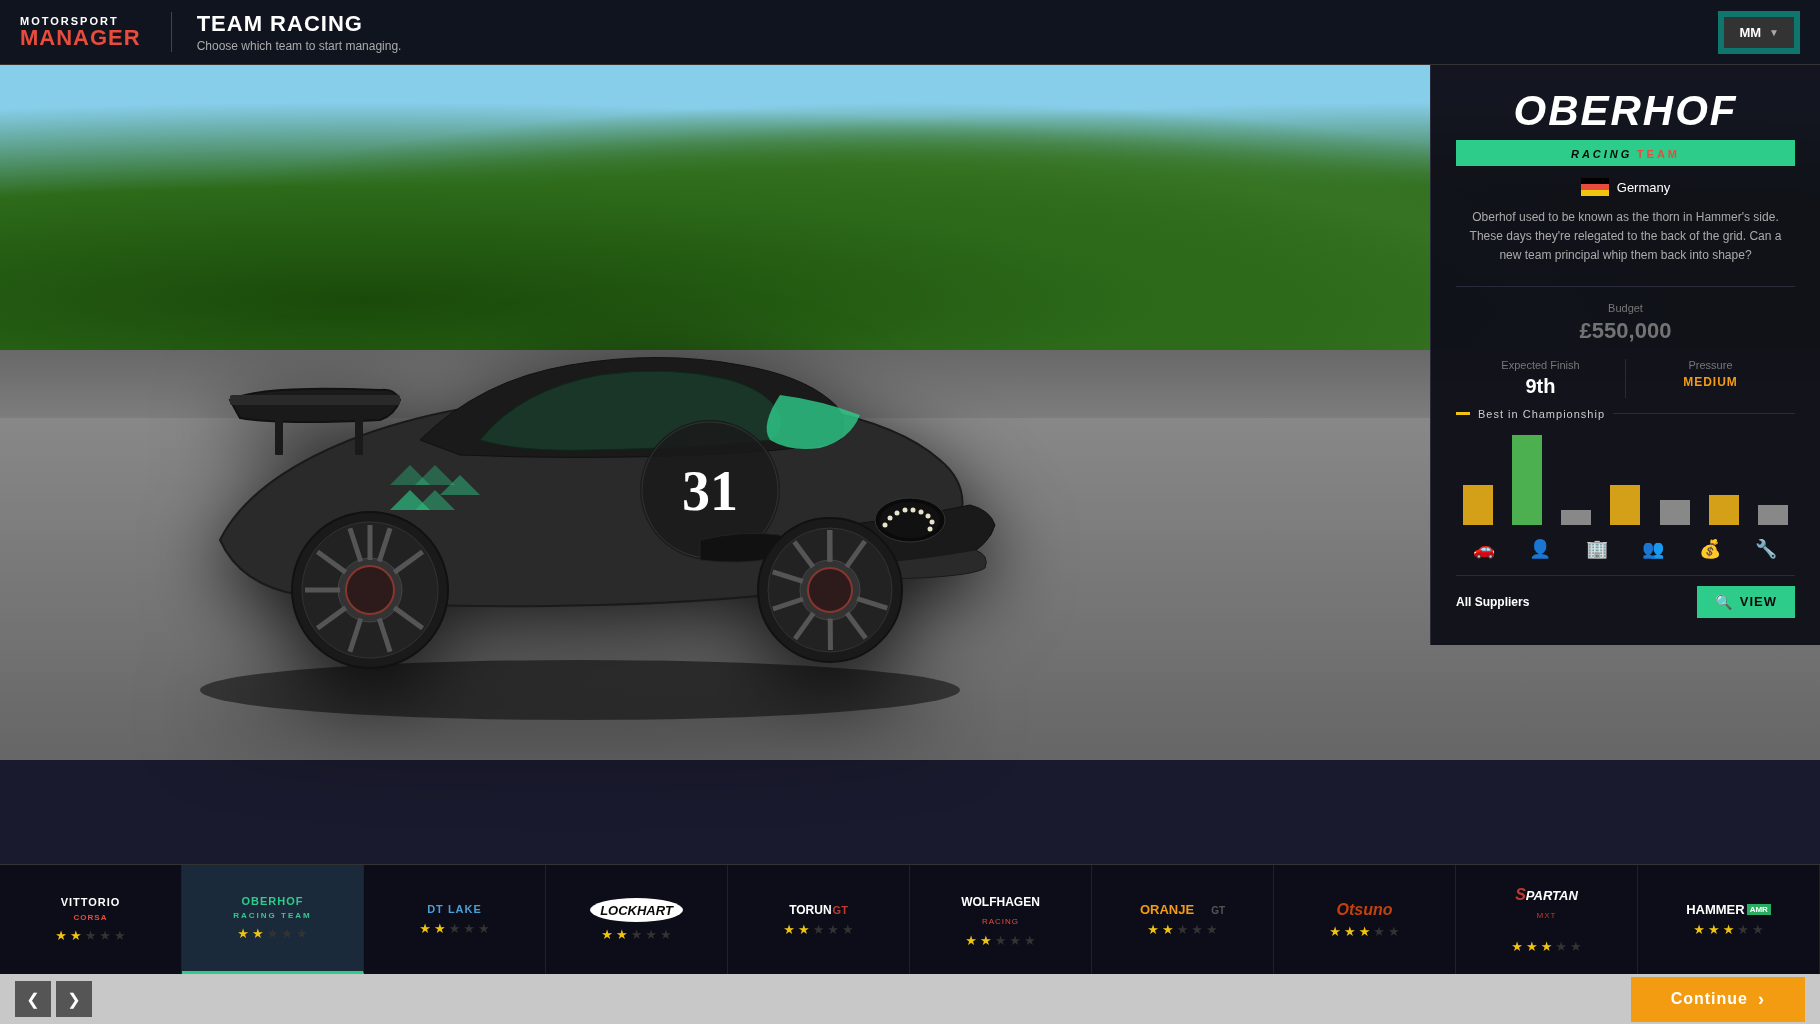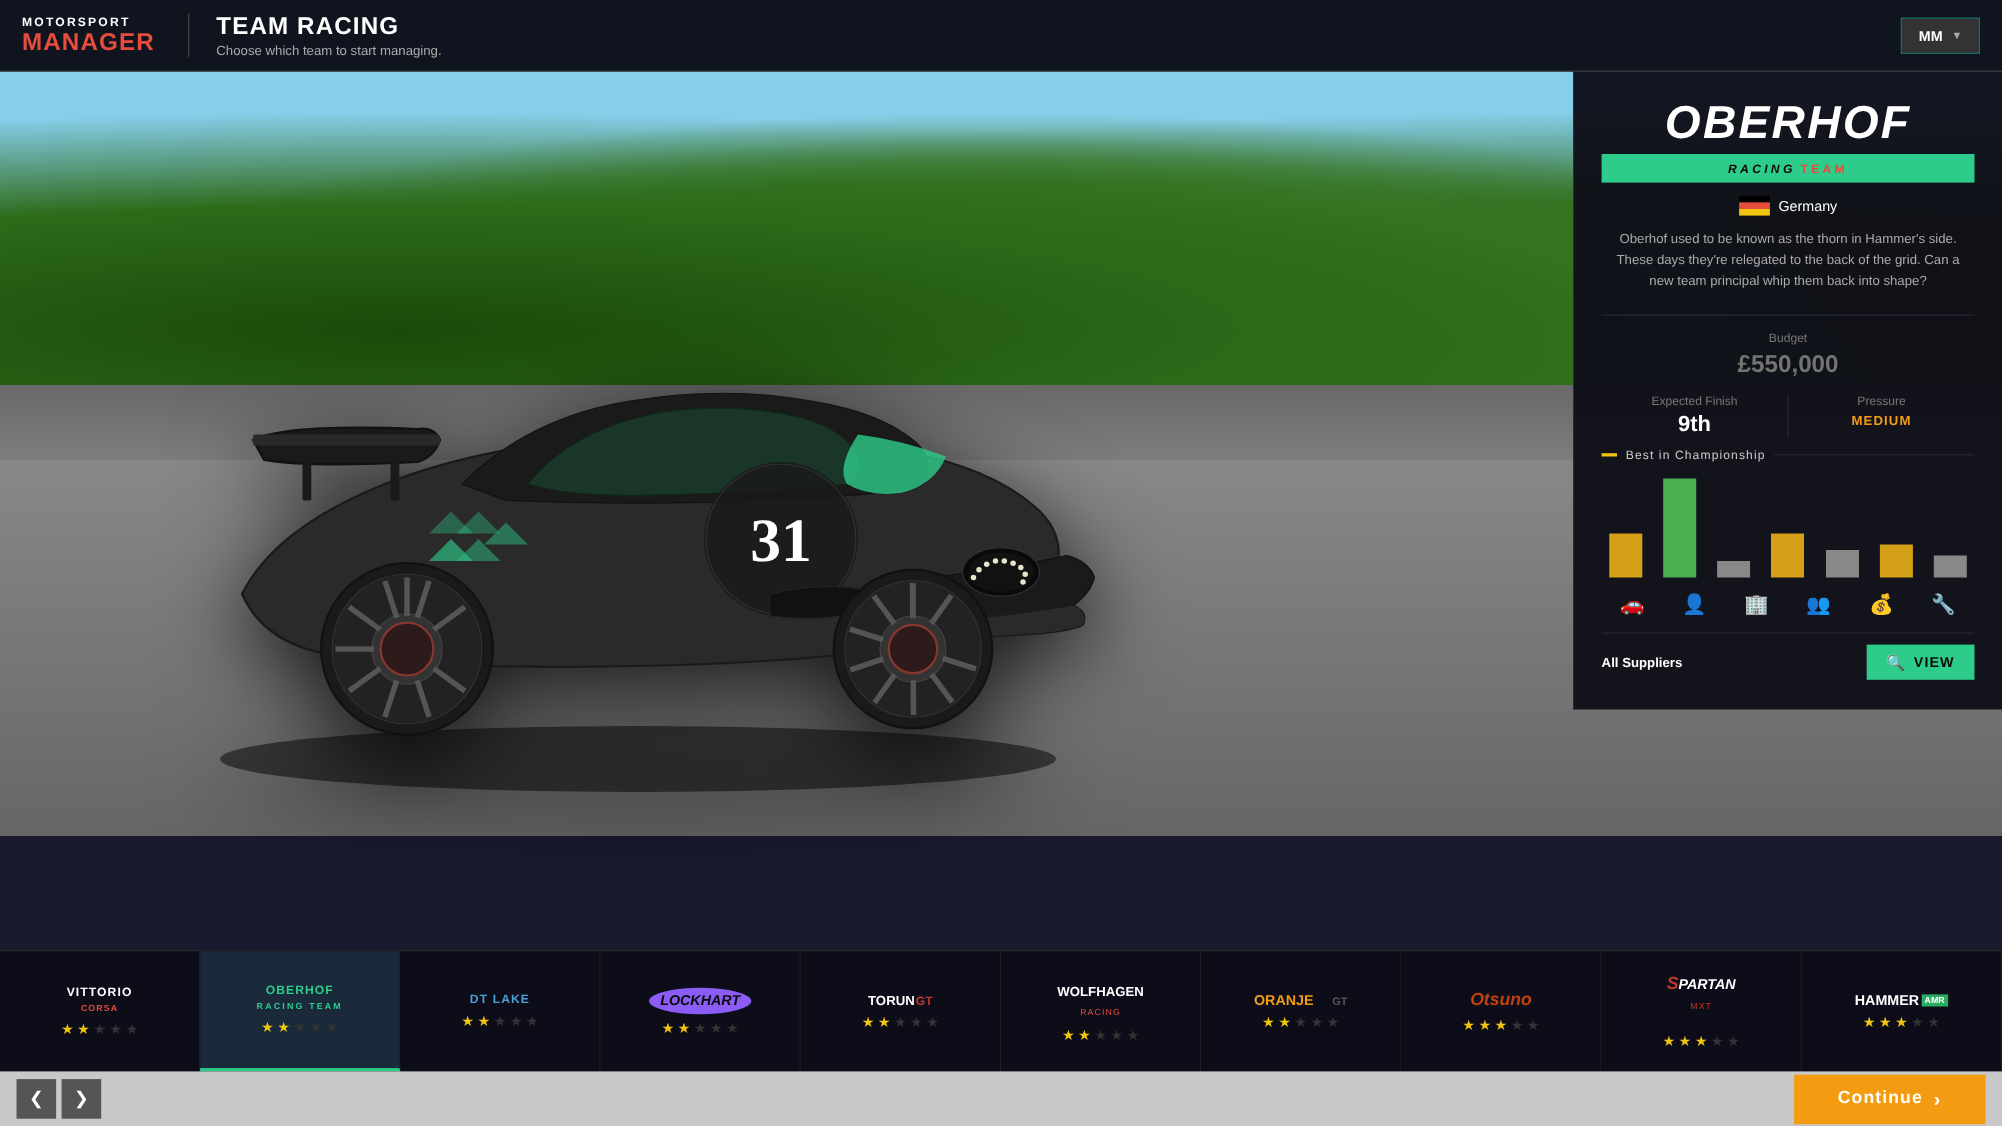--- a/index.html
+++ b/index.html
@@ -114,21 +114,21 @@
       letter-spacing: 1px;
     }
     #page-title-area .subtitle {
       font-size: 12px;
       color: #aaa;
       margin-top: 2px;
     }
 
     #user-badge {
       background: #333;
-      border: 1px solid #0f766e;
+      border: 6px solid #0f766e;
       color: #fff;
       font-size: 13px;
       font-weight: bold;
       padding: 8px 15px;
       display: flex;
       align-items: center;
       gap: 8px;
       cursor: pointer;
     }
     #user-badge .chevron {
@@ -737,21 +737,21 @@
     </div>
     <div class="stars-row">
       <span class="star">★</span>
       <span class="star">★</span>
       <span class="star empty">★</span>
       <span class="star empty">★</span>
       <span class="star empty">★</span>
     </div>
   </div>
   <div class="team-card">
-    <div style="background:#8b5cf6;border-radius:50%;padding:3px 10px;margin-bottom:5px;">
+    <div style="background:#ffffff;border-radius:50%;padding:3px 10px;margin-bottom:5px;">
       <span style="font-size:13px;font-weight:900;color:#0a0a0a;font-style:italic;">LOCKHART</span>
     </div>
     <div class="stars-row">
       <span class="star">★</span>
       <span class="star">★</span>
       <span class="star empty">★</span>
       <span class="star empty">★</span>
       <span class="star empty">★</span>
     </div>
   </div>

